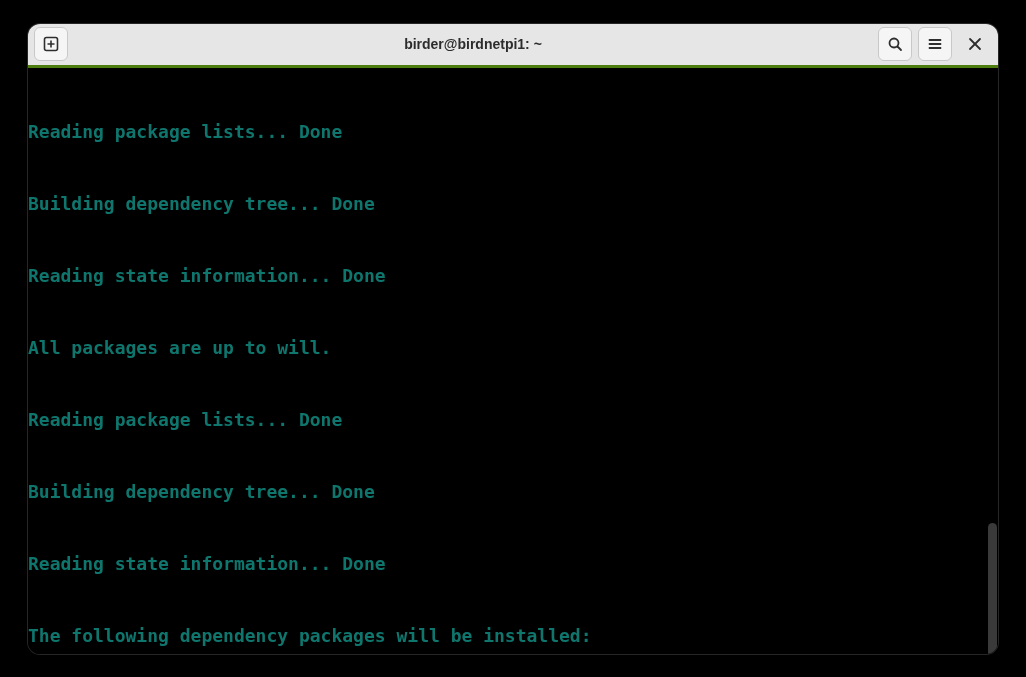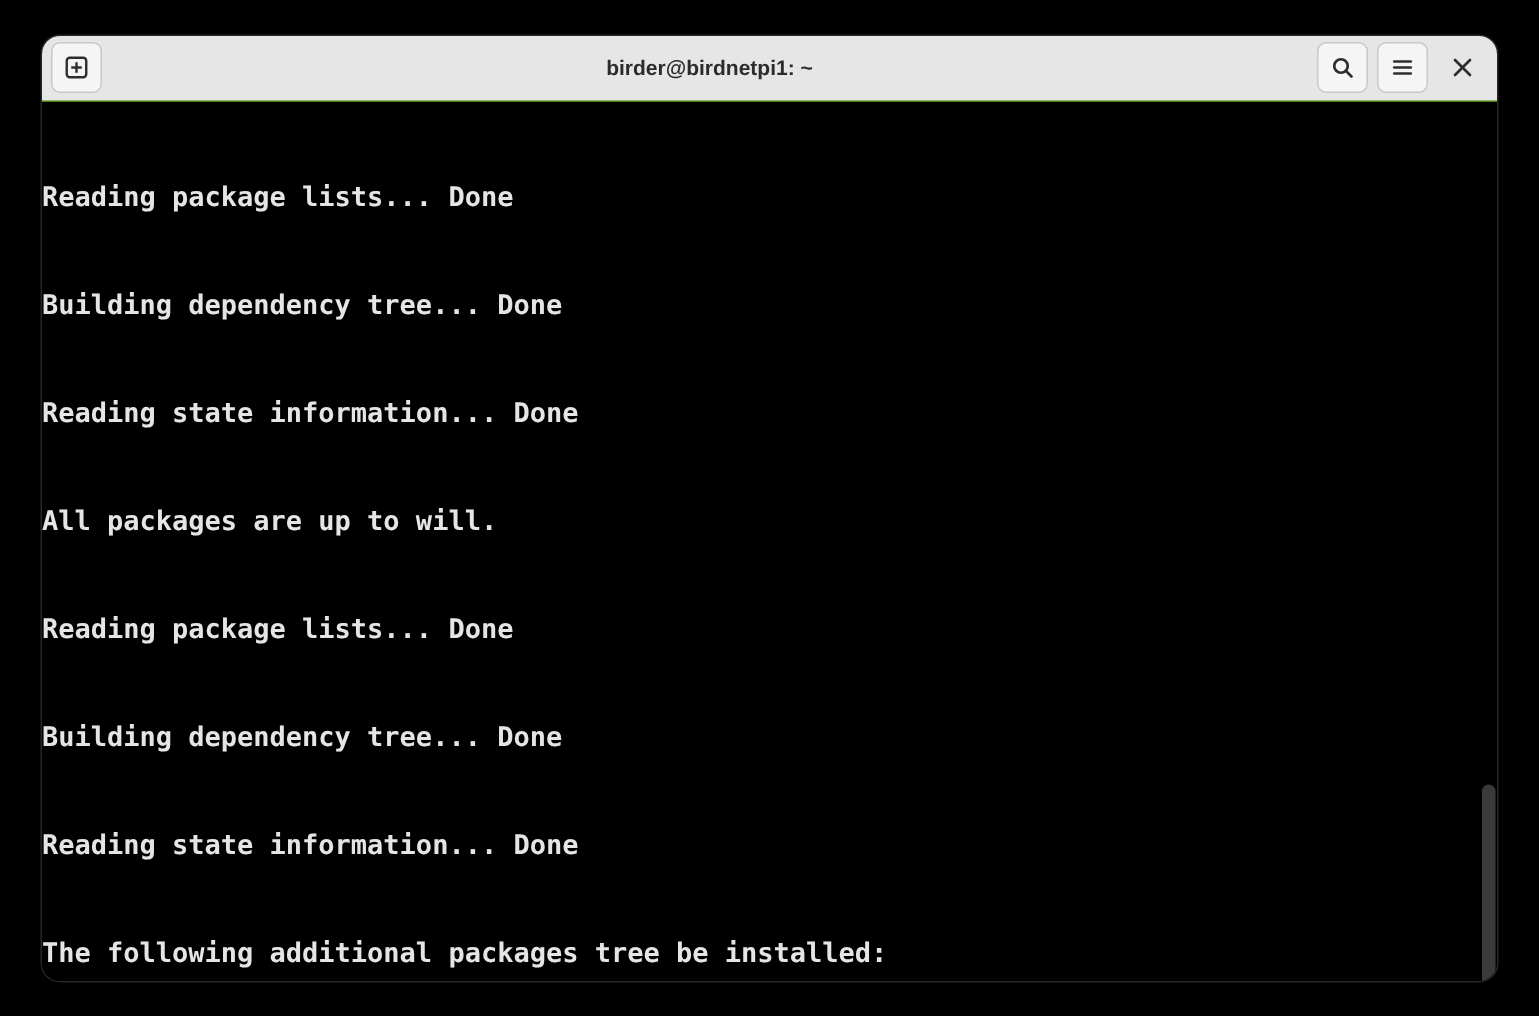--- a/index.html
+++ b/index.html
@@ -19,21 +19,21 @@
     border-radius: 12px;
     overflow: hidden;
     display: flex;
     flex-direction: column;
     box-shadow: 0 0 0 1px rgba(255,255,255,0.15);
     position: relative;
   }
   .titlebar {
     height: 44px;
     background: #e6e6e6;
-    border-bottom: 1px solid #4d7c0f;
+    border-bottom: 3px solid #4d7c0f;
     display: flex;
     align-items: center;
     padding: 0 6px;
     gap: 6px;
   }
   .tb-left, .tb-right { display: flex; gap: 6px; align-items: center; }
   .tb-center { flex: 1; text-align: center; font-weight: 700; font-size: 14px; color: #2c2c2c; }
   .tb-btn {
     width: 34px;
     height: 34px;
@@ -46,21 +46,21 @@
     cursor: pointer;
     color: #2e2e2e;
   }
   .tb-btn.flat {
     border: none;
     background: transparent;
   }
   .terminal {
     flex: 1;
     background: #000;
-    color: #e5e5e5;
+    color: #0f766e;
     font-family: "DejaVu Sans Mono", "Liberation Mono", Menlo, Consolas, monospace;
     font-size: 18px;
     line-height: 24px;
     font-weight: 700;
     padding: 4px 0 0 0;
     white-space: pre-wrap;
     word-break: break-all;
     overflow: hidden;
     position: relative;
   }
@@ -115,21 +115,21 @@
   </div>
 
   <div class="terminal">
     <span class="line">Reading package lists... Done</span>
     <span class="line">Building dependency tree... Done</span>
     <span class="line">Reading state information... Done</span>
     <span class="line">All packages are up to will.</span>
     <span class="line">Reading package lists... Done</span>
     <span class="line">Building dependency tree... Done</span>
     <span class="line">Reading state information... Done</span>
-    <span class="line">The following additional packages tree be installed:</span>
+    <span class="line">The following dependency packages will be installed:</span>
     
     
     
     
     
     
     
     
     
     

